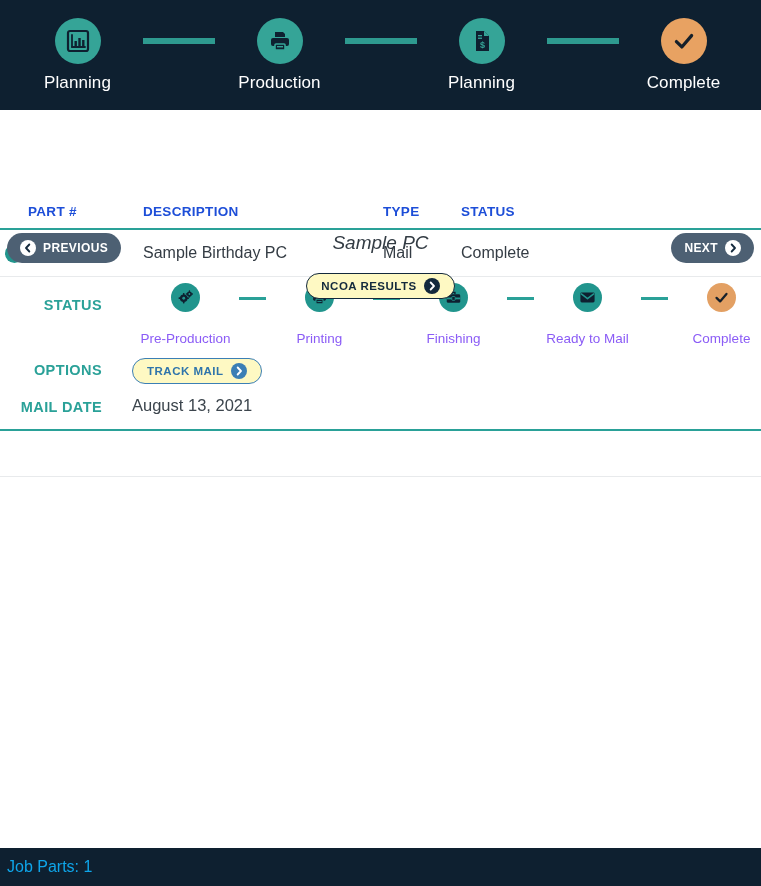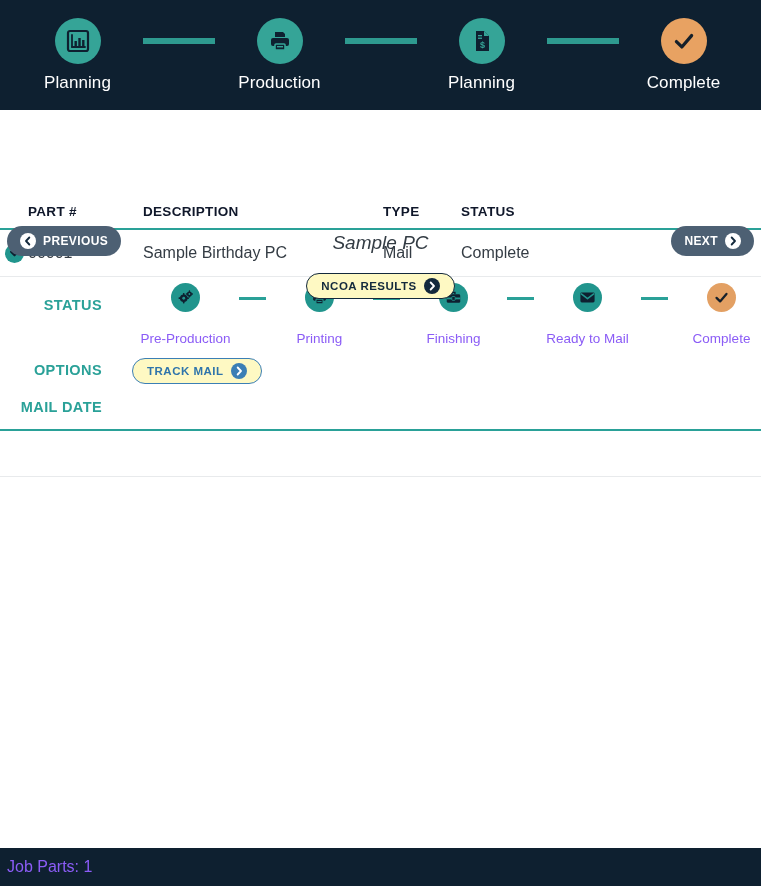--- a/index.html
+++ b/index.html
@@ -58,21 +58,21 @@
   }
 
   
   .nav-row {
     position: relative;
     height: 84px;
     background: #ffffff;
   }
   .pill-btn {
     position: absolute;
-    top: 116px;
+    top: 123px;
     display: inline-flex;
     align-items: center;
     gap: 7px;
     background: #4d6073;
     border-radius: 16px;
     height: 30px;
     padding: 0 13px;
     box-sizing: border-box;
     color: #ffffff;
     font-size: 12px;
@@ -137,21 +137,21 @@
   }
 
   
   .tbl { width: 100%; }
   .tbl-head {
     display: flex;
     align-items: center;
     height: 34px;
     font-size: 13.5px;
     font-weight: bold;
-    color: #0f172a;
+    color: #1d4ed8;
     letter-spacing: .3px;
   }
   .tbl-row {
     display: flex;
     align-items: center;
     height: 46px;
     font-size: 16px;
     color: #343c44;
     border-top: 2px solid #2aa198;
     border-bottom: 1px solid #e8eaec;
@@ -254,21 +254,21 @@
     bottom: 0;
     width: 761px;
     height: 38px;
     background: #0e2030;
     display: flex;
     align-items: center;
     padding-left: 7px;
     box-sizing: border-box;
   }
   .footer-text {
-    color: #8b5cf6;
+    color: #0ea5e9;
     font-size: 16px;
   }
 </style>
 </head>
 <body>
 
 <div class="stage-bar">
 
   <div class="stage">
     <div class="stage-circle">
@@ -482,20 +482,23 @@
           <svg width="10" height="10" viewBox="0 0 12 12">
             <path d="M4.4 1.8 L8.4 6 L4.4 10.2" fill="none" stroke="#ffffff" stroke-width="2.2" stroke-linecap="round" stroke-linejoin="round"></path>
           </svg>
         </span>
       </button>
     </div>
   </div>
 
   <div class="drow maildate">
     <div class="dlabel">MAIL DATE</div>
+    <div class="dbody">
+      <div class="mail-date-val">August 13, 2021</div>
+    </div>
   </div>
 
 </div>
 
 <div class="under-rule"></div>
 
 <div class="footer">
   <span class="footer-text">Job Parts: 1</span>
 </div>
 

